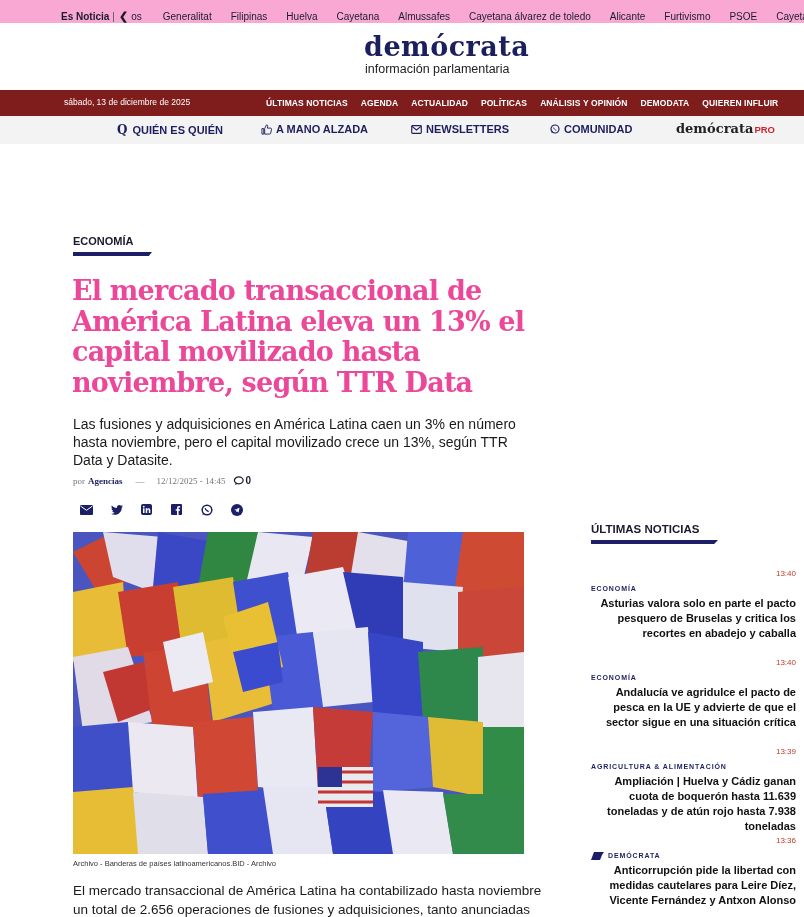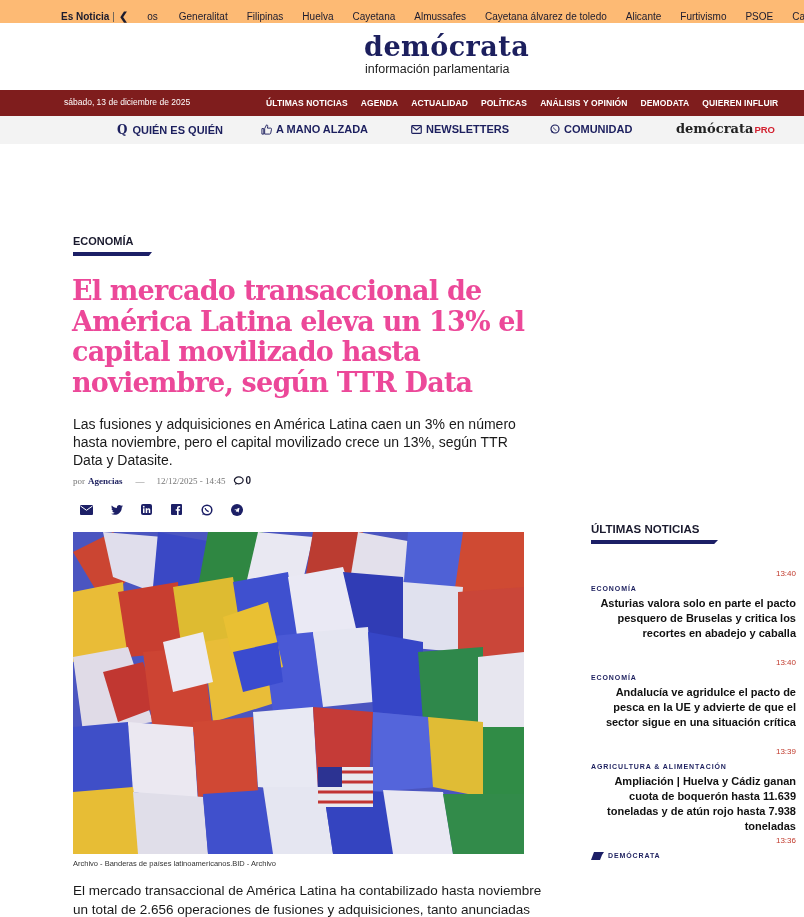--- a/index.html
+++ b/index.html
@@ -1,25 +1,25 @@
 <!DOCTYPE html>
 <html><head>
 <meta charset="utf-8">
 <style>
   * { box-sizing: border-box; margin: 0; padding: 0; }
   html, body { width: 804px; height: 917px; overflow: hidden; background: #ffffff; }
   body { font-family: "Liberation Sans", sans-serif; color: #111; position: relative; }
 
   
-  .trend-bar { position: absolute; left: 0; top: 0; width: 804px; height: 33px; background: #fdba74; display: flex; align-items: center; white-space: nowrap; overflow: hidden; font-size: 10px; color: #1b1b2e; }
+  .trend-bar { position: absolute; left: 0; top: 0; width: 804px; height: 33px; background: #f9a8d4; display: flex; align-items: center; white-space: nowrap; overflow: hidden; font-size: 10px; color: #1b1b2e; }
   .trend-bar .lead { margin-left: 61px; font-weight: bold; }
   .trend-bar .sep { margin: 0 4px 0 3px; color: #555; }
   .trend-bar .prev { font-weight: bold; margin-right: 2px; font-size: 11px; }
   .trend-bar .item { margin-right: 19px; }
-  .trend-bar .item.first { margin-left: 17px; margin-right: 21px; }
+  .trend-bar .item.first { margin-left: 1px; margin-right: 21px; }
 
   
   .logo-area { position: absolute; left: 0; top: 23px; width: 804px; height: 67px; background: #fff; }
   .logo { position: absolute; left: 364px; top: 9px; text-align: left; }
   .logo .wordmark { font-family: "DejaVu Serif", serif; font-size: 27px; color: #1c1f5e; letter-spacing: 0.5px; line-height: 30px; font-weight: bold; }
   .logo .tagline { font-size: 12.5px; color: #222; line-height: 14px; margin-left: 1px; }
 
   
   .main-nav { position: absolute; left: 0; top: 90px; width: 804px; height: 26px; background: #7f1d1d; color: #fff; font-size: 8.5px; display: flex; align-items: center; }
   .main-nav .date { position: absolute; left: 64px; top: 7px; font-size: 8.5px; }
@@ -273,13 +273,14 @@
 </div>
 
 <div class="sb-item" style="top:836px;">
   <div class="time">13:36</div>
   <div class="cat">
     <svg width="13" height="8" viewBox="0 0 13 8" style="margin-right:4px;">
         <polygon points="3,0 13,0 11,3 9,8 0,8" fill="#1c1f66"></polygon>
       </svg>
     <span>DEMÓCRATA</span>
   </div>
+  <div class="title">Anticorrupción pide la libertad con medidas cautelares para Leire Díez, Vicente Fernández y Antxon Alonso</div>
 </div>
 
 </body></html>

